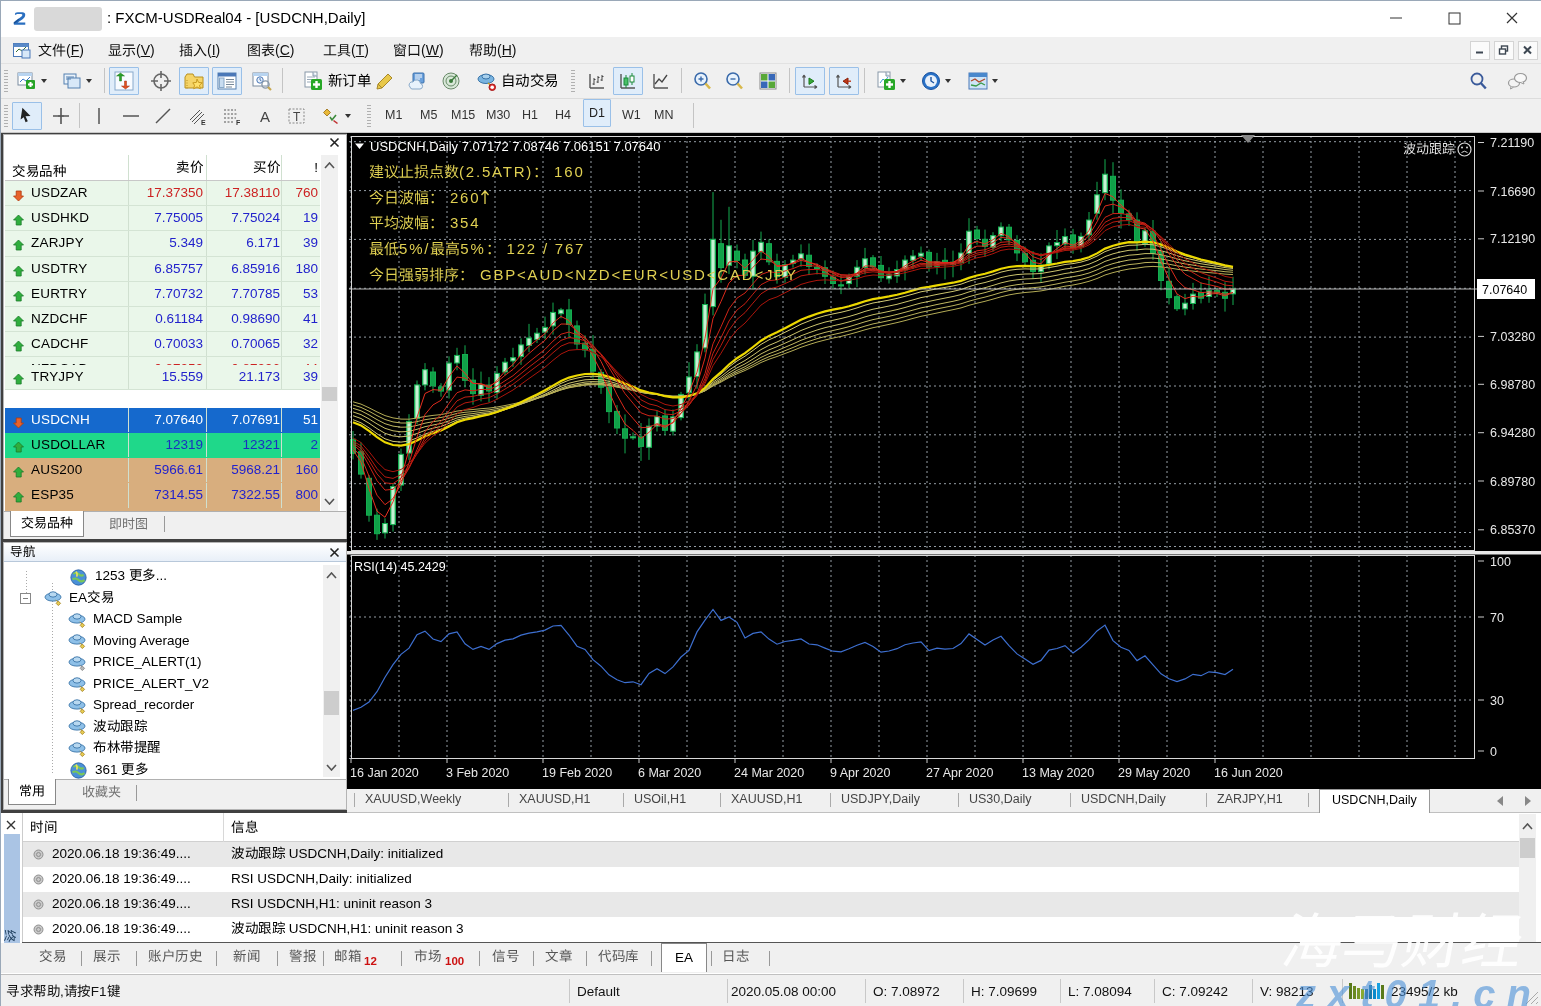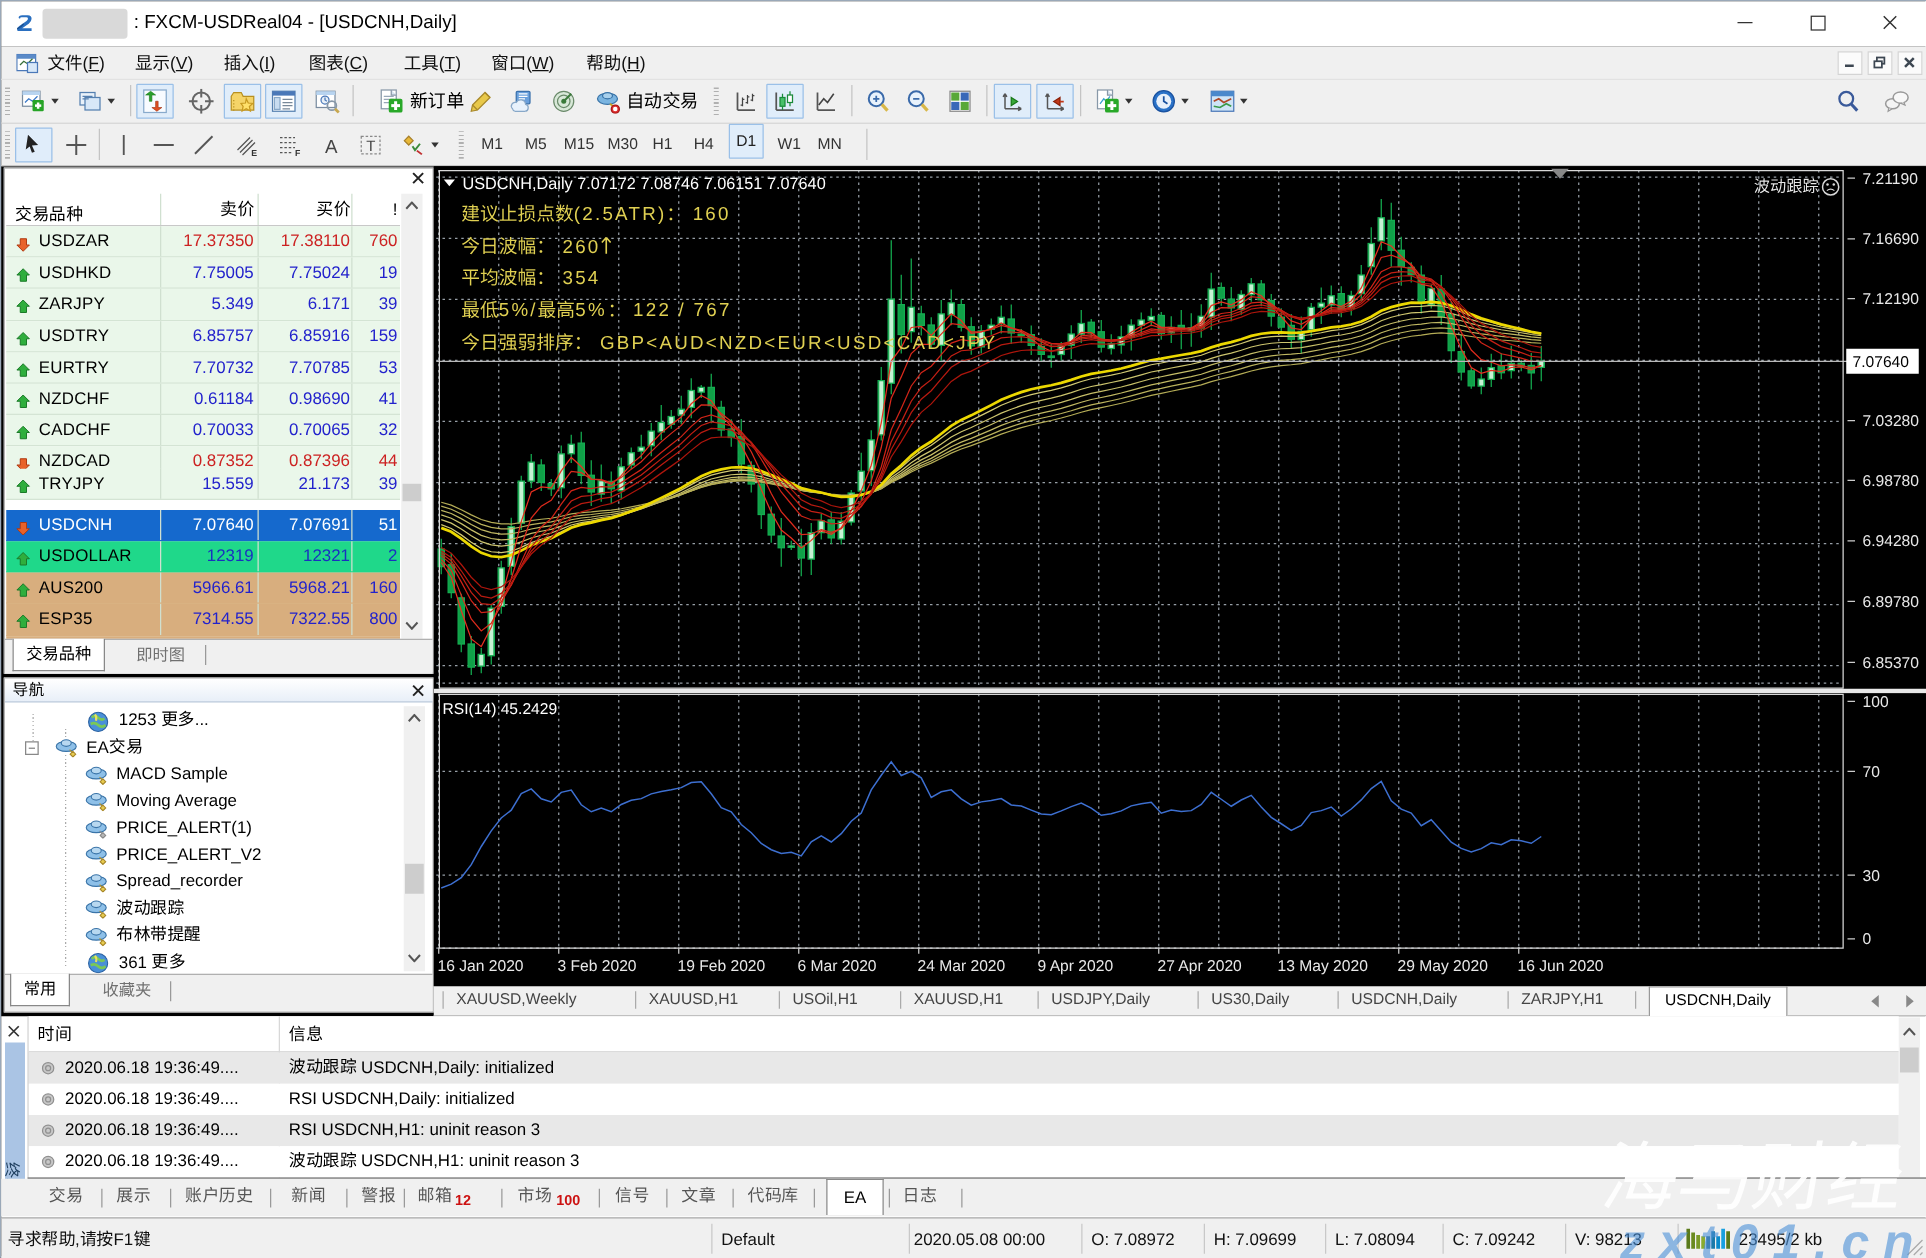--- a/index.html
+++ b/index.html
@@ -1,16 +1,16 @@
 <!DOCTYPE html>
 <html><head><meta charset="utf-8"><style>
 *{margin:0;padding:0;box-sizing:border-box}
 html,body{width:1541px;height:1006px;overflow:hidden;background:#f0f0f0;
  font-family:"Liberation Sans",sans-serif;-webkit-font-smoothing:antialiased}
-#win{position:absolute;left:0;top:0;width:1541px;height:1006px;border:1px solid #9aa8b8;background:#000000}
+#win{position:absolute;left:0;top:0;width:1541px;height:1006px;border:1px solid #9aa8b8;background:#404040}
 .cj{display:inline-block;width:1em;height:1em;vertical-align:-0.13em;fill:currentColor}
 .abs{position:absolute}
 #titlebar{left:0;top:0;width:1541px;height:36px;background:#fff}
 #title-text{left:106px;top:8px;font-size:15px;color:#000;white-space:nowrap}
 .winbtn{top:0;width:46px;height:34px;color:#222}
 #menubar{left:0;top:36px;width:1541px;height:27px;background:#f0f0f0;border-bottom:1px solid #e2e2e2}
 .menu{position:absolute;top:5px;font-size:14px;color:#111}
 #tb1{left:0;top:63px;width:1541px;height:35px;background:#f0f0f0;border-bottom:1px solid #dcdcdc}
 #tb2{left:0;top:98px;width:1541px;height:34px;background:#f0f0f0;border-bottom:1px solid #c8c8c8}
 .tbtn{position:absolute;top:3px;height:28px;display:flex;align-items:center;justify-content:center}
@@ -589,21 +589,21 @@
           <span class="vline" style="left:201px"></span>
           <span class="vline" style="left:276px"></span>
         </div>
         <div class="mwrow" style="top:101.6px">
           <svg width="13" height="13" viewBox="0 0 13 13" style="position:absolute;left:7px;top:8px">
             <path d="M4.2 11V6H1.5L6.5 1l5 5H9.2v5z" fill="#2fae3d" stroke="#1b7a28" stroke-width="0.8"></path>
           </svg>
           <span class="sym" style="color:#000">USDTRY</span>
           <span class="c1" style="color:#2222cc">6.85757</span>
           <span class="c2" style="color:#2222cc">6.85916</span>
-          <span class="c3" style="color:#2222cc">159</span>
+          <span class="c3" style="color:#2222cc">180</span>
           <span class="vline" style="left:123px"></span>
           <span class="vline" style="left:201px"></span>
           <span class="vline" style="left:276px"></span>
         </div>
         <div class="mwrow" style="top:126.8px">
           <svg width="13" height="13" viewBox="0 0 13 13" style="position:absolute;left:7px;top:8px">
             <path d="M4.2 11V6H1.5L6.5 1l5 5H9.2v5z" fill="#2fae3d" stroke="#1b7a28" stroke-width="0.8"></path>
           </svg>
           <span class="sym" style="color:#000">EURTRY</span>
           <span class="c1" style="color:#2222cc">7.70732</span>
@@ -642,21 +642,21 @@
             <path d="M4.2 2v5H1.5l5 5 5-5H9.2V2z" fill="#e8622a" stroke="#b03a10" stroke-width="0.8"></path>
           </svg>
           <span class="sym" style="color:#000">NZDCAD</span>
           <span class="c1" style="color:#cc2222">0.87352</span>
           <span class="c2" style="color:#cc2222">0.87396</span>
           <span class="c3" style="color:#cc2222">44</span>
           <span class="vline" style="left:123px"></span>
           <span class="vline" style="left:201px"></span>
           <span class="vline" style="left:276px"></span>
         </div>
-        <div class="mwrow" style="top:220px">
+        <div class="mwrow" style="top:210px">
           <svg width="13" height="13" viewBox="0 0 13 13" style="position:absolute;left:7px;top:8px">
             <path d="M4.2 11V6H1.5L6.5 1l5 5H9.2v5z" fill="#2fae3d" stroke="#1b7a28" stroke-width="0.8"></path>
           </svg>
           <span class="sym" style="color:#000">TRYJPY</span>
           <span class="c1" style="color:#2222cc">15.559</span>
           <span class="c2" style="color:#2222cc">21.173</span>
           <span class="c3" style="color:#2222cc">39</span>
           <span class="vline" style="left:123px"></span>
           <span class="vline" style="left:201px"></span>
           <span class="vline" style="left:276px"></span>

